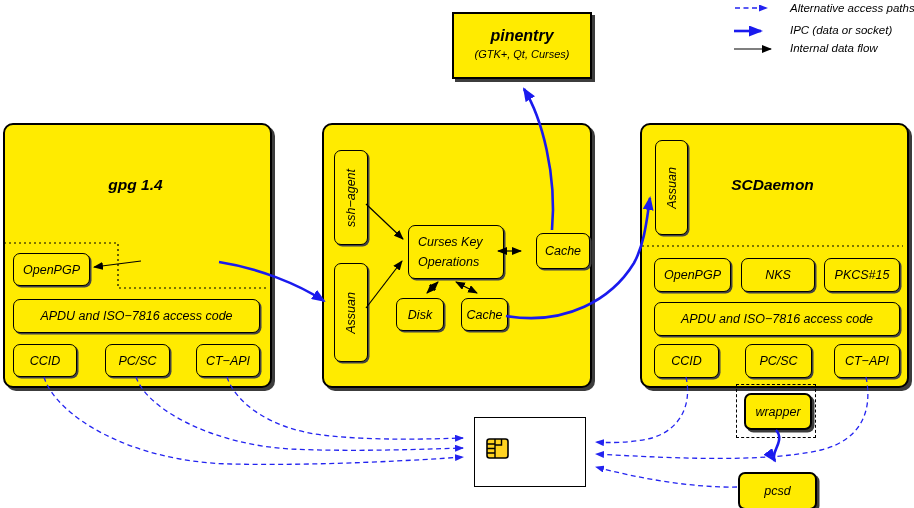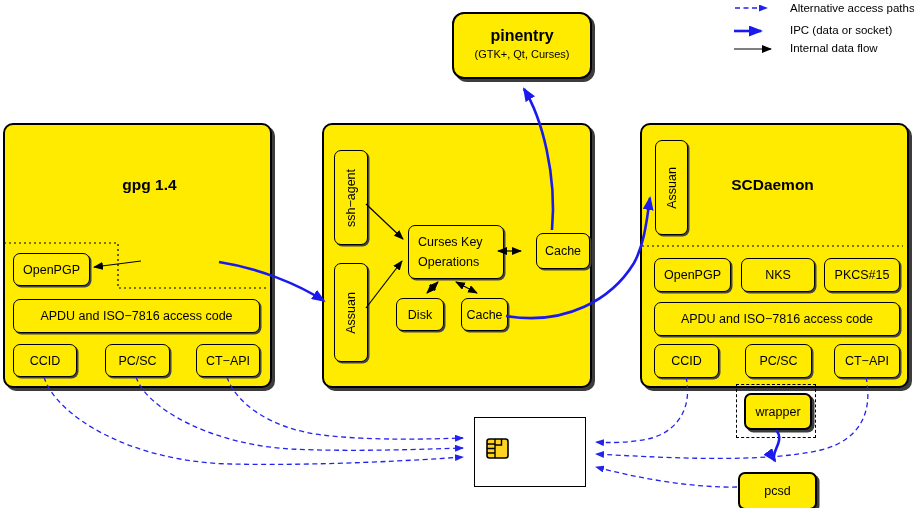--- a/index.html
+++ b/index.html
@@ -1,36 +1,36 @@
 <!DOCTYPE html>
 <html><head>
 <meta charset="utf-8">
 <style>
   html,body { margin:0; padding:0; background:#fff; }
   #stage {
     position:relative; width:914px; height:508px; overflow:hidden;
-    background:#fff; font-family:"Liberation Sans", sans-serif; color:#000;
+    background:#fff; font-family:"Liberation Sans", sans-serif; color:#000;font-style:italic;
   }
   .bigbox {
     position:absolute; background:#ffeb00; border:2px solid #000;
     border-radius:10px; box-shadow:3px 3px 0 #3c3c3c;
   }
   .node {
     position:absolute; background:#ffeb00; border:1.5px solid #000;
     border-radius:7px; box-shadow:1.5px 1.5px 0 #444;
     display:flex; align-items:center; justify-content:center;
     font-size:12.5px; white-space:nowrap;
   }
   .vert span { transform:rotate(-90deg); white-space:nowrap; font-size:12.5px; }
   .title { position:absolute; font-weight:bold; font-size:15.5px; text-align:center; }
   .pko { flex-direction:column; align-items:flex-start; justify-content:center;
          padding-left:9px; line-height:20px; }
   .legend-label { position:absolute; left:790px; font-size:11.5px; white-space:nowrap; }
   #pinentry { position:absolute; left:452px; top:12px; width:136px; height:63px;
-    background:#ffeb00; border:2px solid #000; border-radius:12px;
+    background:#ffeb00; border:2px solid #000; border-radius:0;
     box-shadow:3px 3px 0 #3c3c3c; text-align:center; }
   #pinentry .pt { font-weight:bold; font-size:16px; margin-top:13px; }
   #pinentry .ps { font-size:11px; margin-top:3px; }
   #smartcard { position:absolute; left:474px; top:417px; width:110px; height:68px;
     background:#fff; border:1.8px solid #000; }
   #smartcard svg { position:absolute; left:11px; top:20px; }
   #wrapper-dashed { position:absolute; left:736px; top:384px; width:78px; height:52px;
     border:1.8px dashed #000; background:transparent; }
   #overlay { position:absolute; left:0; top:0; z-index:6; pointer-events:none; }
   .z { z-index:2; }
@@ -46,21 +46,21 @@
 
   <div id="pinentry" class="z">
     <div class="pt">pinentry</div>
     <div class="ps">(GTK+, Qt, Curses)</div>
   </div>
 
   <div class="bigbox z" style="left:3px; top:123px; width:265px; height:261px;"></div>
   <div class="bigbox z" style="left:322px; top:123px; width:266px; height:261px;"></div>
   <div class="bigbox z" style="left:640px; top:123px; width:265px; height:261px;"></div>
 
-  <div class="title z" style="left:17px; top:176px; width:265px;">gpg 1.4</div>
+  <div class="title z" style="left:3px; top:176px; width:265px;">gpg 1.4</div>
   <div class="title z" style="left:640px; top:176px; width:265px;">SCDaemon</div>
 
   <div class="node z" style="left:13px; top:253px; width:75px; height:31px;">OpenPGP</div>
   <div class="node z" style="left:13px; top:299px; width:245px; height:32px;">APDU and ISO−7816 access code</div>
   <div class="node z" style="left:13px; top:344px; width:62px; height:31px;">CCID</div>
   <div class="node z" style="left:105px; top:344px; width:63px; height:31px;">PC/SC</div>
   <div class="node z" style="left:196px; top:344px; width:62px; height:31px;">CT−API</div>
 
   <div class="node vert z" style="left:334px; top:150px; width:32px; height:93px;">
       <span>ssh−agent</span>

